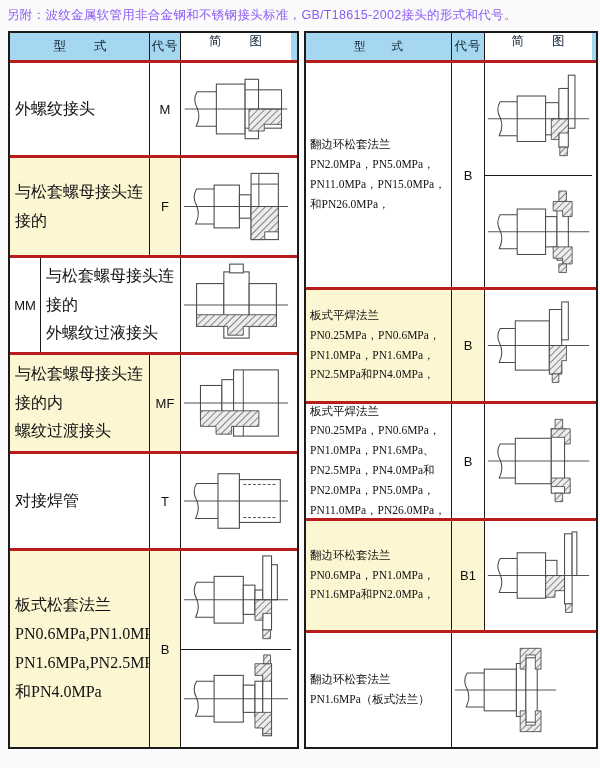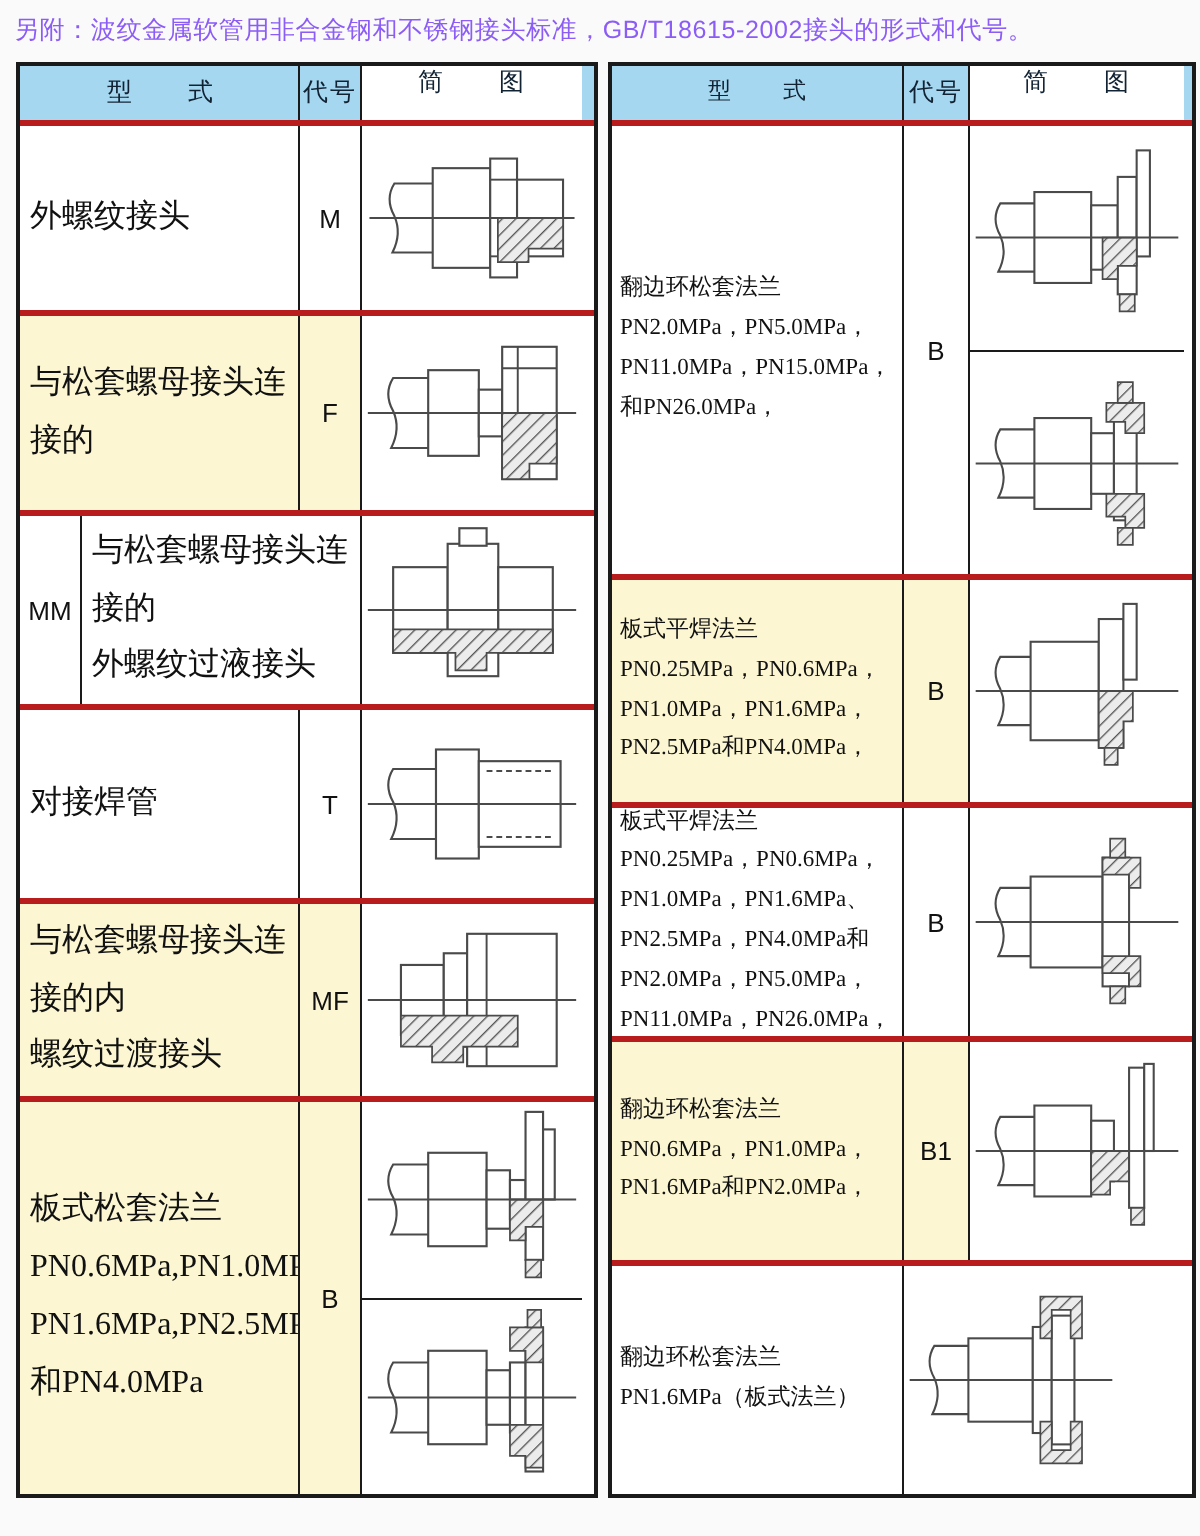--- a/index.html
+++ b/index.html
@@ -123,53 +123,53 @@
               <rect x="44" y="14" width="26" height="68" stroke="#4a4a4a" stroke-width="1.1" fill="#ffffff"></rect>
               <rect x="50" y="6" width="14" height="9" stroke="#4a4a4a" stroke-width="1.1" fill="#ffffff"></rect>
               <rect x="70" y="26" width="28" height="44" stroke="#4a4a4a" stroke-width="1.1" fill="#ffffff"></rect>
               <path d="M16 58 H98 V70 H64 V79 H48 V70 H16 Z" fill="url(#hx)" stroke="#4a4a4a" stroke-width="0.9"></path>
               <line x1="3" y1="48" x2="110" y2="48" stroke="#4a4a4a" stroke-width="1"></line>
             </svg>
           </div>
       </div>
     </div>
 
+    <div class="row hl" style="height:99px">
+      <div class="cell c-type">
+          <span class="type-label">与松套螺母接头连接的内
+螺纹过渡接头</span>
+        </div>
+      <div class="cell c-code">MF</div>
+      <div class="cell c-diag">
+        <div class="dwrap">
+            <svg viewBox="0 0 113 96" preserveAspectRatio="xMidYMid meet" role="img">
+              <rect x="20" y="30" width="22" height="36" stroke="#4a4a4a" stroke-width="1.1" fill="#ffffff"></rect>
+              <rect x="42" y="24" width="12" height="48" stroke="#4a4a4a" stroke-width="1.1" fill="#ffffff"></rect>
+              <rect x="54" y="14" width="46" height="68" stroke="#4a4a4a" stroke-width="1.1" fill="#ffffff"></rect>
+              <line x1="64" y1="14" x2="64" y2="82" stroke="#4a4a4a" stroke-width="1"></line>
+              <path d="M20 56 H80 V72 H52 V80 H36 V72 H20 Z" fill="url(#hx)" stroke="#4a4a4a" stroke-width="0.9"></path>
+              <line x1="3" y1="48" x2="110" y2="48" stroke="#4a4a4a" stroke-width="1"></line>
+            </svg>
+          </div>
+      </div>
+    </div>
+
     <div class="row" style="height:97px">
       <div class="cell c-type">
           <span class="type-label">对接焊管</span>
         </div>
       <div class="cell c-code">T</div>
       <div class="cell c-diag">
         <div class="dwrap">
             <svg viewBox="0 0 113 96" preserveAspectRatio="xMidYMid meet" role="img">
               <path d="M38 30 H16 Q11 38 16 47 Q20 56 15 66 H38" stroke="#4a4a4a" stroke-width="1.1" fill="none"></path>
               <rect x="38" y="20" width="22" height="56" stroke="#4a4a4a" stroke-width="1.1" fill="#ffffff"></rect>
               <rect x="60" y="26" width="42" height="44" stroke="#4a4a4a" stroke-width="1.1" fill="#ffffff"></rect>
               <line x1="64" y1="31" x2="98" y2="31" stroke="#4a4a4a" stroke-width="1" stroke-dasharray="3 2"></line>
               <line x1="64" y1="65" x2="98" y2="65" stroke="#4a4a4a" stroke-width="1" stroke-dasharray="3 2"></line>
-              <line x1="3" y1="48" x2="110" y2="48" stroke="#4a4a4a" stroke-width="1"></line>
-            </svg>
-          </div>
-      </div>
-    </div>
-
-    <div class="row hl" style="height:99px">
-      <div class="cell c-type">
-          <span class="type-label">与松套螺母接头连接的内
-螺纹过渡接头</span>
-        </div>
-      <div class="cell c-code">MF</div>
-      <div class="cell c-diag">
-        <div class="dwrap">
-            <svg viewBox="0 0 113 96" preserveAspectRatio="xMidYMid meet" role="img">
-              <rect x="20" y="30" width="22" height="36" stroke="#4a4a4a" stroke-width="1.1" fill="#ffffff"></rect>
-              <rect x="42" y="24" width="12" height="48" stroke="#4a4a4a" stroke-width="1.1" fill="#ffffff"></rect>
-              <rect x="54" y="14" width="46" height="68" stroke="#4a4a4a" stroke-width="1.1" fill="#ffffff"></rect>
-              <line x1="64" y1="14" x2="64" y2="82" stroke="#4a4a4a" stroke-width="1"></line>
-              <path d="M20 56 H80 V72 H52 V80 H36 V72 H20 Z" fill="url(#hx)" stroke="#4a4a4a" stroke-width="0.9"></path>
               <line x1="3" y1="48" x2="110" y2="48" stroke="#4a4a4a" stroke-width="1"></line>
             </svg>
           </div>
       </div>
     </div>
 
     <div class="row hl" style="height:196px">
       <div class="cell c-type">
           <span class="type-label">板式松套法兰
 PN0.6MPa,PN1.0MPa,

